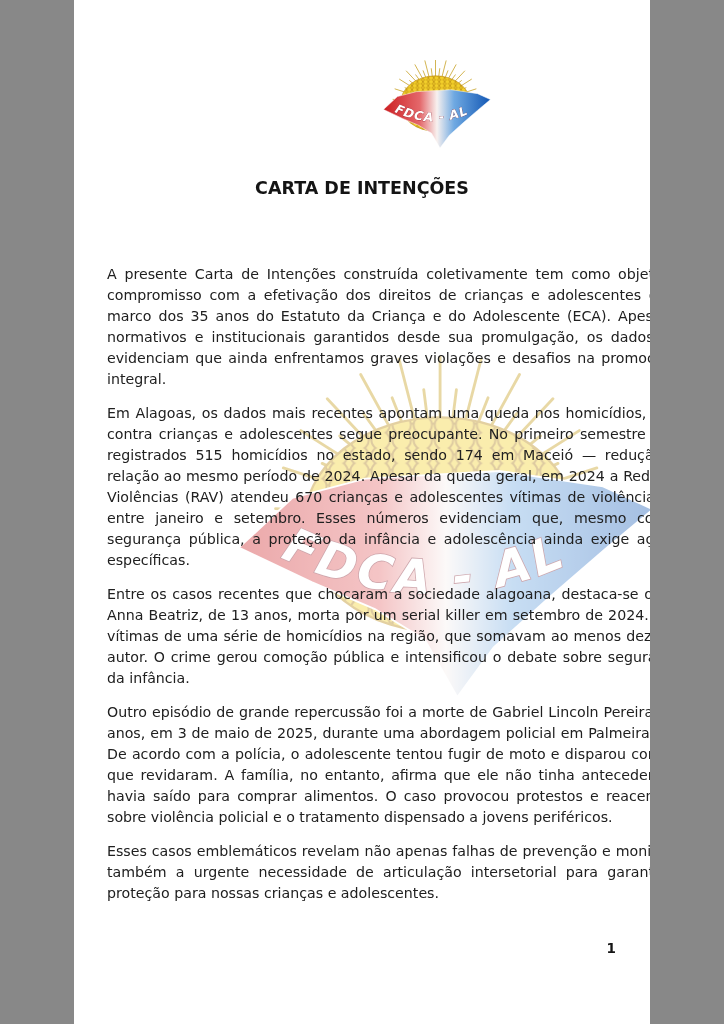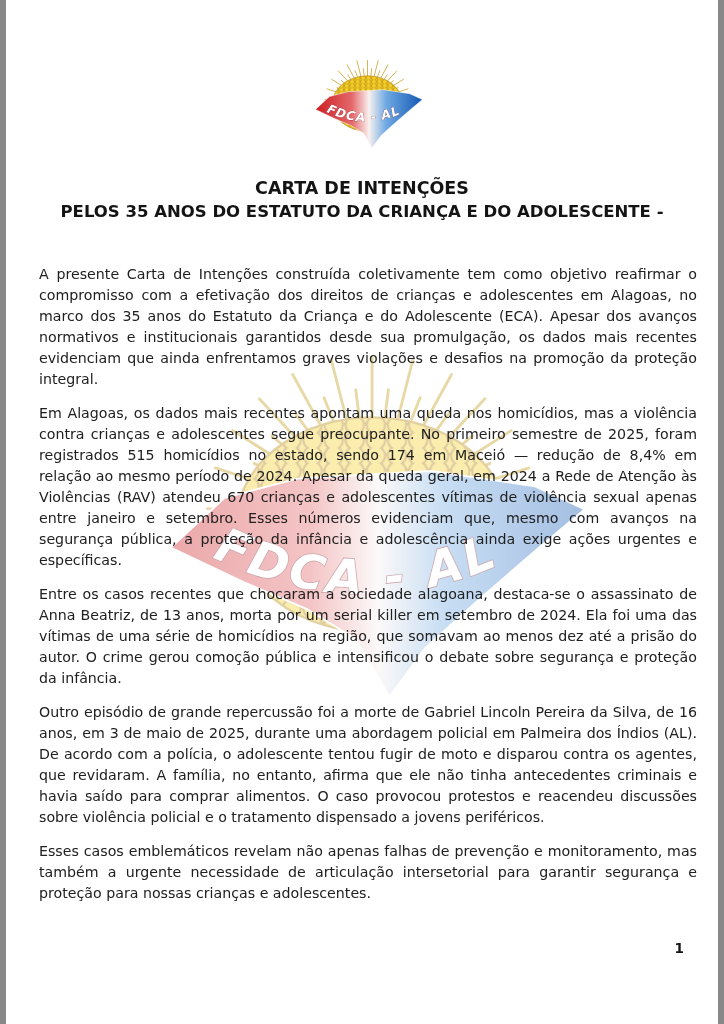--- a/index.html
+++ b/index.html
@@ -1,18 +1,18 @@
 <!DOCTYPE html>
 <html><head>
 <meta charset="utf-8">
 <style>
   html,body { margin:0; padding:0; background:#888; }
   .page {
     position:relative;
-    width:712px; height:1024px;
+    width:576px; height:1024px;
     margin:0 auto;
     background:#ffffff;
     font-family:"DejaVu Sans", sans-serif;
     overflow:hidden;
   }
   .logo-top {
     position:absolute; left:302px; top:60px;
     width:120px; height:95px;
   }
   .watermark {
@@ -119,21 +119,20 @@
   <svg class="watermark" viewBox="0 0 240 192">
     <use href="#fdca-logo"></use>
   </svg>
 
   <svg class="logo-top" viewBox="0 0 240 192">
     <use href="#fdca-logo"></use>
   </svg>
 
   <div class="title-block">
     <p class="title-main">CARTA DE INTENÇÕES</p>
-    <p class="title-sub">PELOS 35 ANOS DO ESTATUTO DA CRIANÇA E DO ADOLESCENTE -</p>
   </div>
 
   <div class="text-block">
     <p>A presente Carta de Intenções construída coletivamente tem como objetivo reafirmar o compromisso com a efetivação dos direitos de crianças e adolescentes em Alagoas, no marco dos 35 anos do Estatuto da Criança e do Adolescente (ECA). Apesar dos avanços normativos e institucionais garantidos desde sua promulgação, os dados mais recentes evidenciam que ainda enfrentamos graves violações e desafios na promoção da proteção integral.</p>
     <p>Em Alagoas, os dados mais recentes apontam uma queda nos homicídios, mas a violência contra crianças e adolescentes segue preocupante. No primeiro semestre de 2025, foram registrados 515 homicídios no estado, sendo 174 em Maceió — redução de 8,4% em relação ao mesmo período de 2024. Apesar da queda geral, em 2024 a Rede de Atenção às Violências (RAV) atendeu 670 crianças e adolescentes vítimas de violência sexual apenas entre janeiro e setembro. Esses números evidenciam que, mesmo com avanços na segurança pública, a proteção da infância e adolescência ainda exige ações urgentes e específicas.</p>
     <p>Entre os casos recentes que chocaram a sociedade alagoana, destaca-se o assassinato de Anna Beatriz, de 13 anos, morta por um serial killer em setembro de 2024. Ela foi uma das vítimas de uma série de homicídios na região, que somavam ao menos dez até a prisão do autor. O crime gerou comoção pública e intensificou o debate sobre segurança e proteção da infância.</p>
     <p>Outro episódio de grande repercussão foi a morte de Gabriel Lincoln Pereira da Silva, de 16 anos, em 3 de maio de 2025, durante uma abordagem policial em Palmeira dos Índios (AL). De acordo com a polícia, o adolescente tentou fugir de moto e disparou contra os agentes, que revidaram. A família, no entanto, afirma que ele não tinha antecedentes criminais e havia saído para comprar alimentos. O caso provocou protestos e reacendeu discussões sobre violência policial e o tratamento dispensado a jovens periféricos.</p>
     <p>Esses casos emblemáticos revelam não apenas falhas de prevenção e monitoramento, mas também a urgente necessidade de articulação intersetorial para garantir segurança e proteção para nossas crianças e adolescentes.</p>
   </div>
 

